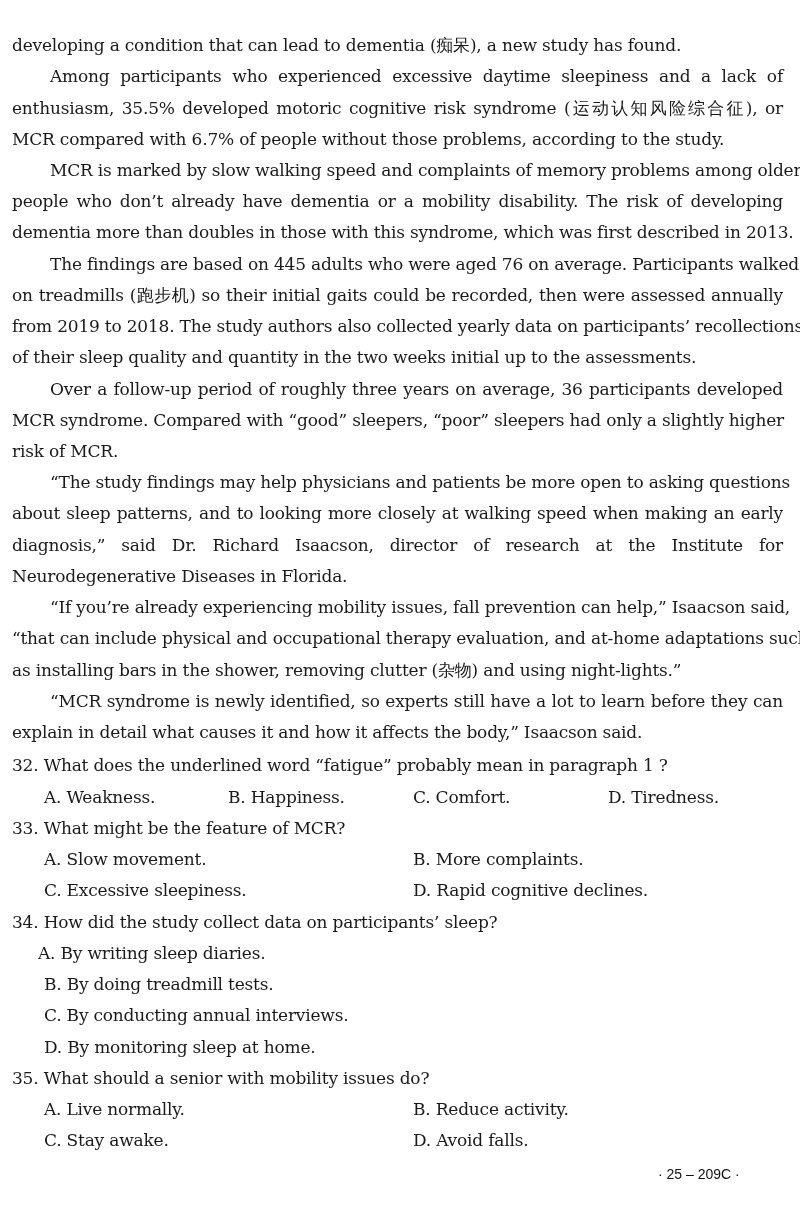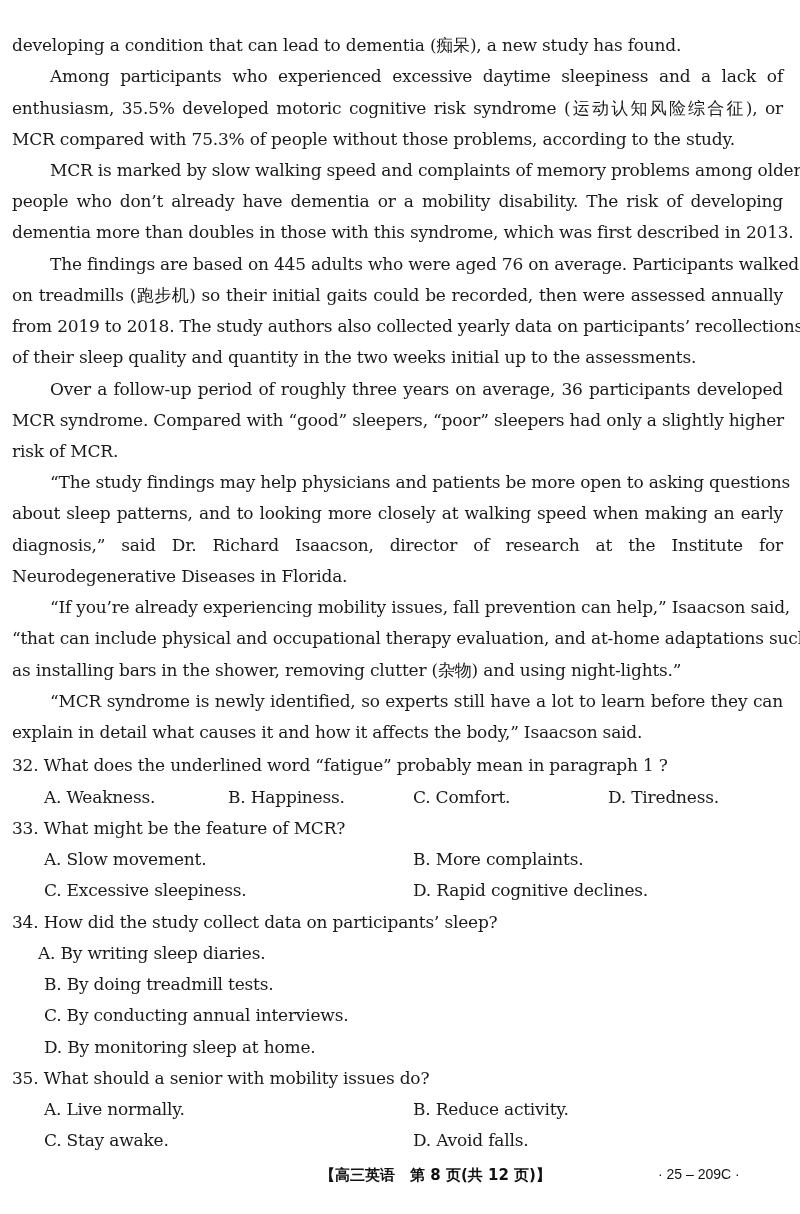--- a/index.html
+++ b/index.html
@@ -30,21 +30,21 @@
 </head>
 <body>
 
 <div class="page">
 
   <div>
     <div class="line" style="top:33px">developing a condition that can lead to dementia (痴呆), a new study has found.</div>
 
     <div class="line indent justify" style="top:64px">Among participants who experienced excessive daytime sleepiness and a lack of</div>
     <div class="line justify" style="top:96px">enthusiasm, 35.5% developed motoric cognitive risk syndrome (运动认知风险综合征), or</div>
-    <div class="line" style="top:127px">MCR compared with 75.3% of people without those problems, according to the study.</div>
+    <div class="line" style="top:127px">MCR compared with 6.7% of people without those problems, according to the study.</div>
 
     <div class="line indent justify" style="top:158px">MCR is marked by slow walking speed and complaints of memory problems among older</div>
     <div class="line justify" style="top:189px">people who don’t already have dementia or a mobility disability. The risk of developing</div>
     <div class="line" style="top:220px">dementia more than doubles in those with this syndrome, which was first described in 2013.</div>
 
     <div class="line indent justify" style="top:252px">The findings are based on 445 adults who were aged 76 on average. Participants walked</div>
     <div class="line justify" style="top:283px">on treadmills (跑步机) so their initial gaits could be recorded, then were assessed annually</div>
     <div class="line justify" style="top:314px">from 2019 to 2018. The study authors also collected yearly data on participants’ recollections</div>
     <div class="line" style="top:345px">of their sleep quality and quantity in the two weeks initial up to the assessments.</div>
 
@@ -90,15 +90,14 @@
   </div>
 
   <div>
     <div class="line" style="top:1066px">35. What should a senior with mobility issues do?</div>
     <div class="opt" style="left:44px; top:1097px">A. Live normally.</div>
     <div class="opt" style="left:413px; top:1097px">B. Reduce activity.</div>
     <div class="opt" style="left:44px; top:1128px">C. Stay awake.</div>
     <div class="opt" style="left:413px; top:1128px">D. Avoid falls.</div>
   </div>
 
-  <div class="footer-left">【高三英语　第 8 页(共 12 页)】</div>
   <div class="footer-right">· 25 – 209C ·</div>
 </div>
 
 </body></html>

